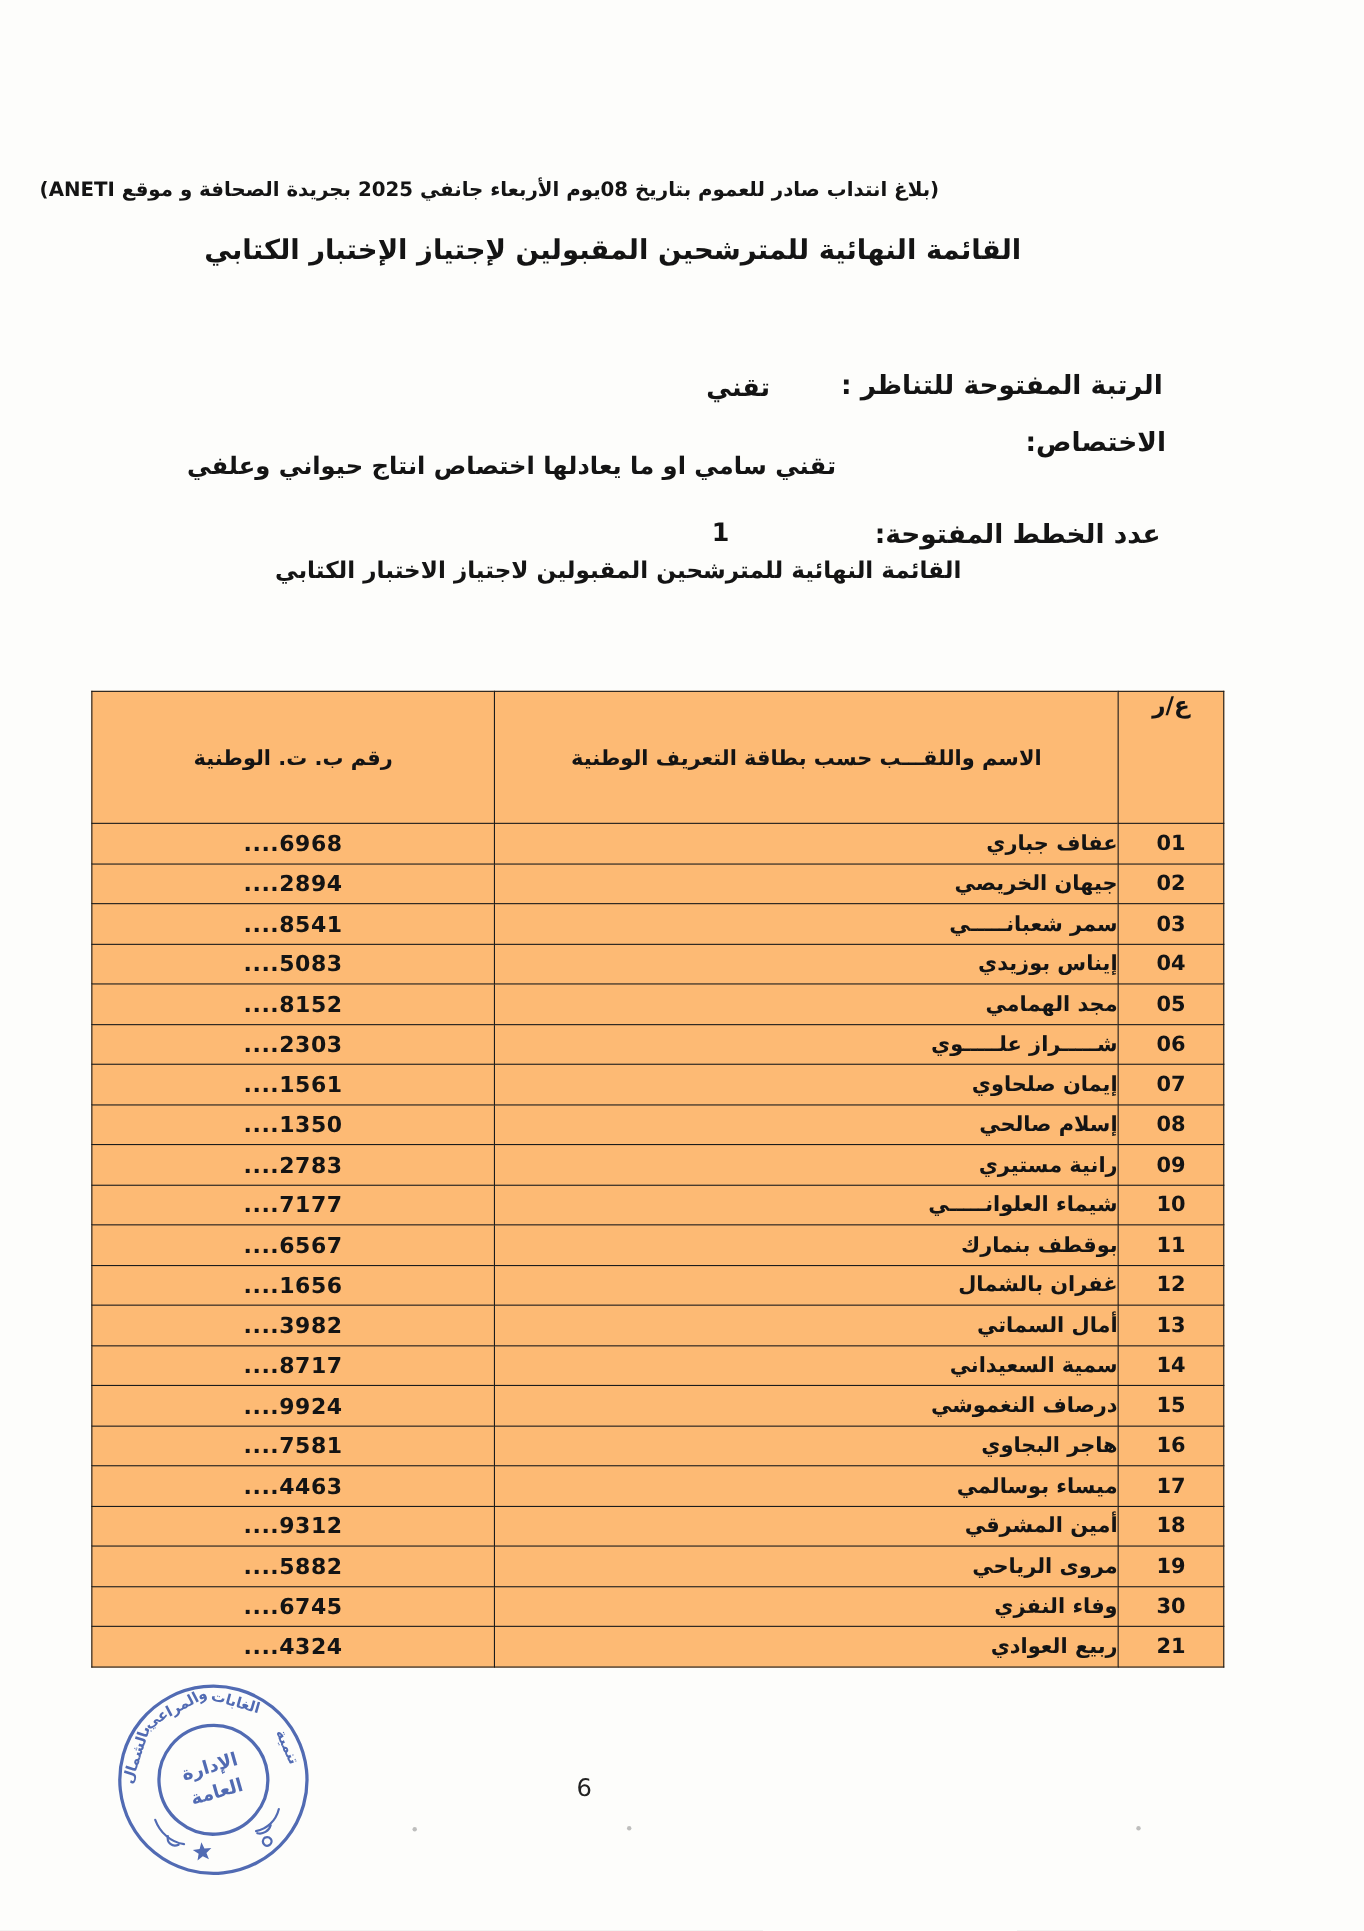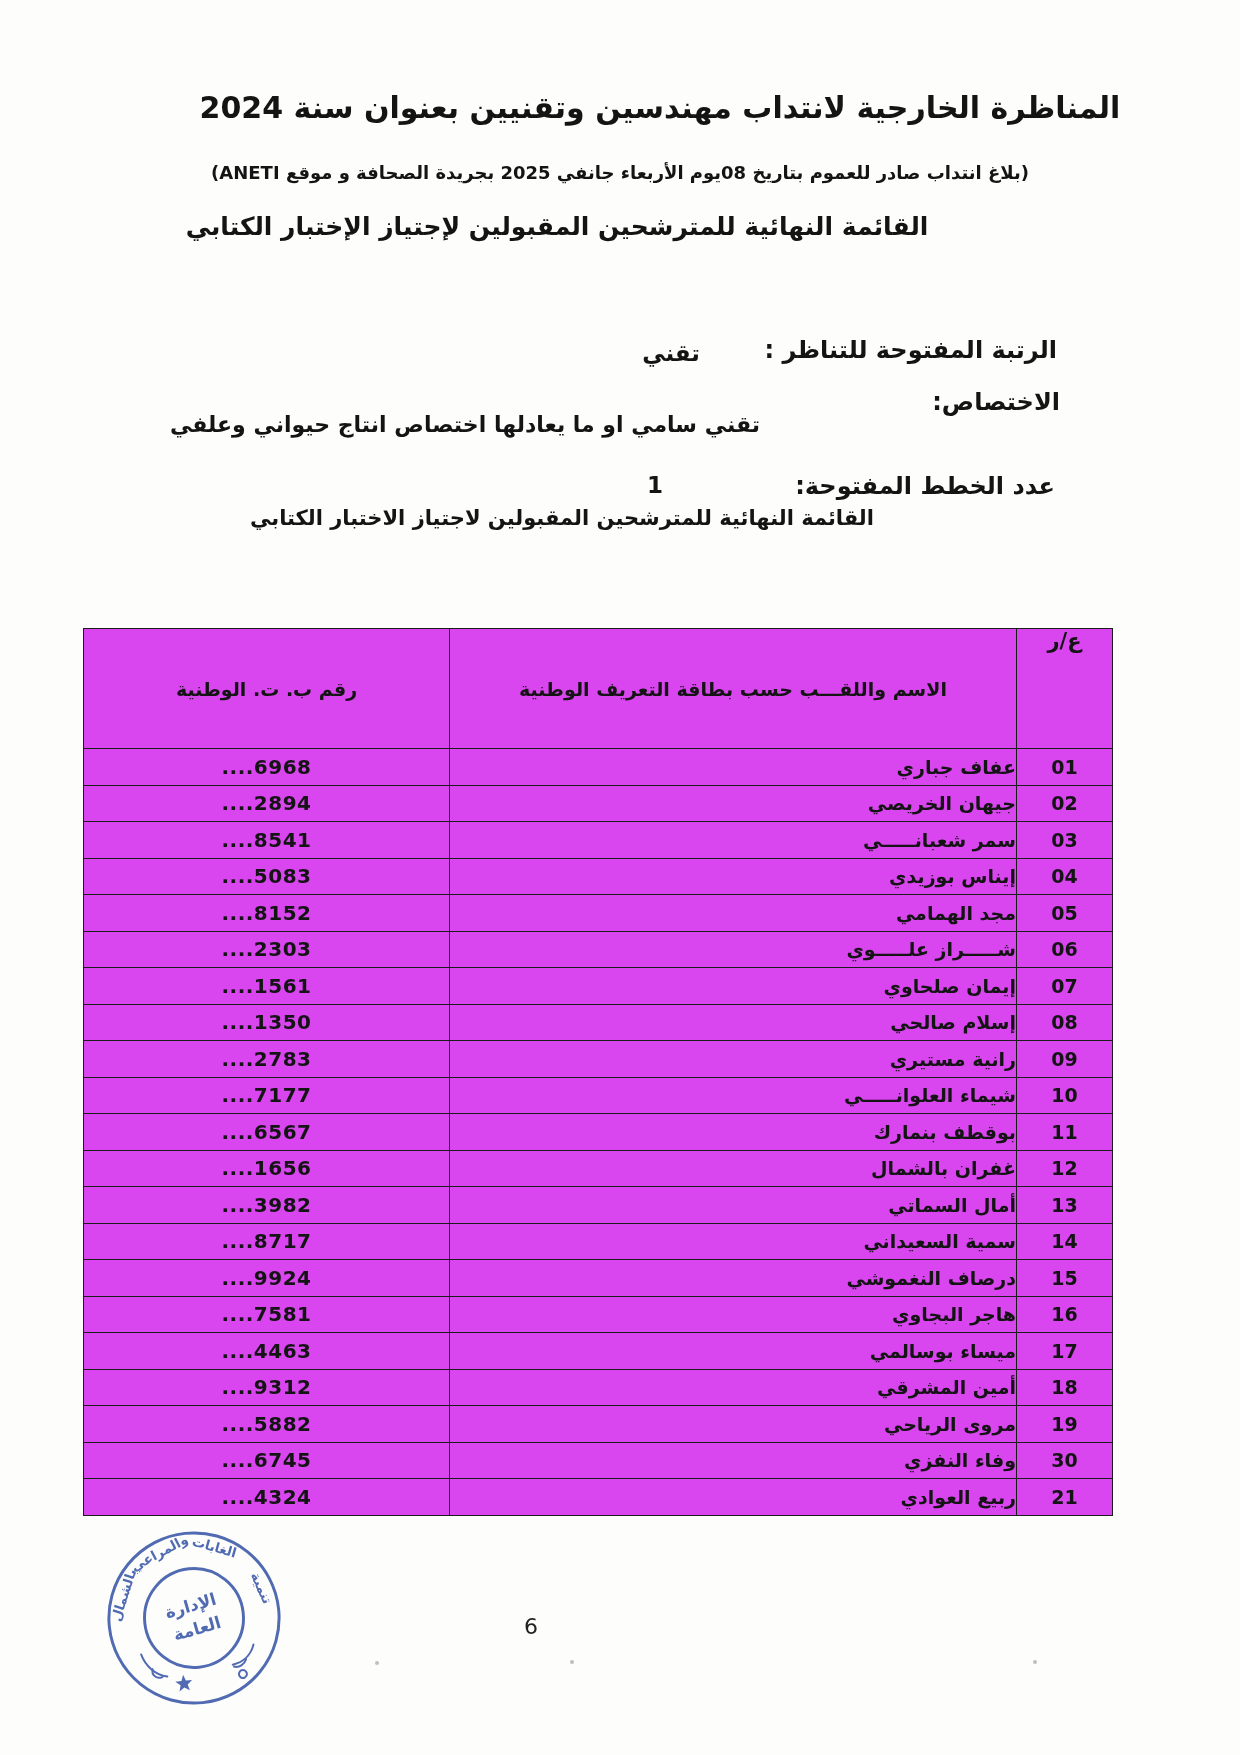--- a/index.html
+++ b/index.html
@@ -3,37 +3,37 @@
 <meta charset="utf-8">
 <style>
   html,body{margin:0;padding:0;background:#e9e9e9;}
   .page{
     position:relative;width:1240px;height:1755px;margin:0 auto;
     background:#fdfdfb;color:#141414;overflow:hidden;
     font-family:"DejaVu Sans",sans-serif;direction:rtl;
   }
   .title1{position:absolute;top:90px;left:80px;right:0;text-align:center;
     font-size:30px;font-weight:bold;letter-spacing:0;}
-  .subtitle{position:absolute;top:162px;left:0;right:0;text-align:center;
-    font-size:18px;font-weight:bold;}
+  .subtitle{position:absolute;top:162px;left:0;right:0;text-align:left;
+    font-size:18px;font-weight:bold;padding-left:36px;}
   .title2{position:absolute;top:212px;left:0;right:126px;text-align:center;
     font-size:25px;font-weight:bold;}
   .flabel{position:absolute;font-weight:bold;font-size:24px;white-space:nowrap;}
   .fvalue{position:absolute;font-weight:bold;font-size:22px;white-space:nowrap;}
   .f1l{top:336px;right:183px;}
   .f1v{top:340px;right:540px;font-size:23px;}
   .f2l{top:388px;right:180px;}
   .f2v{top:412px;right:480px;}
   .f3l{top:472px;right:185px;}
   .f3v{top:472px;right:577px;font-size:23px;}
   .table-title{position:absolute;top:506px;left:0;right:116px;text-align:center;
     font-size:21px;font-weight:bold;}
   table.list{
     position:absolute;top:628px;right:127px;width:1026px;
-    border-collapse:collapse;table-layout:fixed;background:#d946ef;
+    border-collapse:collapse;table-layout:fixed;background:#fdba74;
   }
   table.list th, table.list td{
     border:1.5px solid #1c1c1c;padding:0;font-weight:bold;overflow:hidden;
   }
   th.h-index{width:95px;vertical-align:top;padding-top:4px;font-size:21px;}
   th.h-name{width:566px;vertical-align:middle;font-size:19px;}
   th.h-id{width:365px;vertical-align:middle;font-size:19px;text-align:center;margin-top:27px;}
   tr.hdr{height:120px;}
   tr.row{height:36.5px;}
   td.c-index{text-align:center;font-size:19px;}
@@ -47,21 +47,20 @@
   .dot{position:absolute;width:4px;height:4px;border-radius:50%;background:#8a8a8a;opacity:.55;}
   .d1{top:1661px;left:375px;}
   .d2{top:1660px;left:570px;}
   .d3{top:1660px;left:1033px;}
 </style>
 </head>
 <body>
 
 <div class="page">
 
-  <div class="title1">المناظرة الخارجية لانتداب مهندسين وتقنيين بعنوان سنة 2024</div>
   <div class="subtitle">(بلاغ انتداب صادر للعموم بتاريخ 08يوم الأربعاء  جانفي 2025 بجريدة الصحافة  و موقع ANETI)</div>
   <div class="title2">القائمة النهائية للمترشحين المقبولين لإجتياز الإختبار الكتابي</div>
 
   <div class="flabel f1l">الرتبة المفتوحة للتناظر :</div>
   <div class="fvalue f1v">تقني</div>
 
   <div class="flabel f2l">الاختصاص:</div>
   <div class="fvalue f2v">تقني سامي  او ما يعادلها  اختصاص انتاج حيواني وعلفي</div>
 
   <div class="flabel f3l">عدد الخطط المفتوحة:</div>

